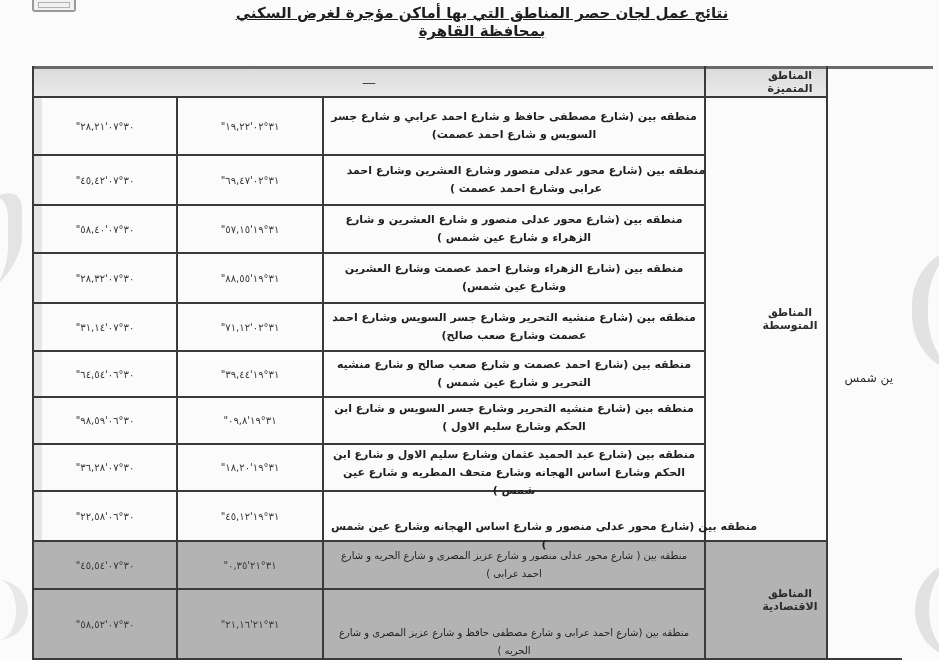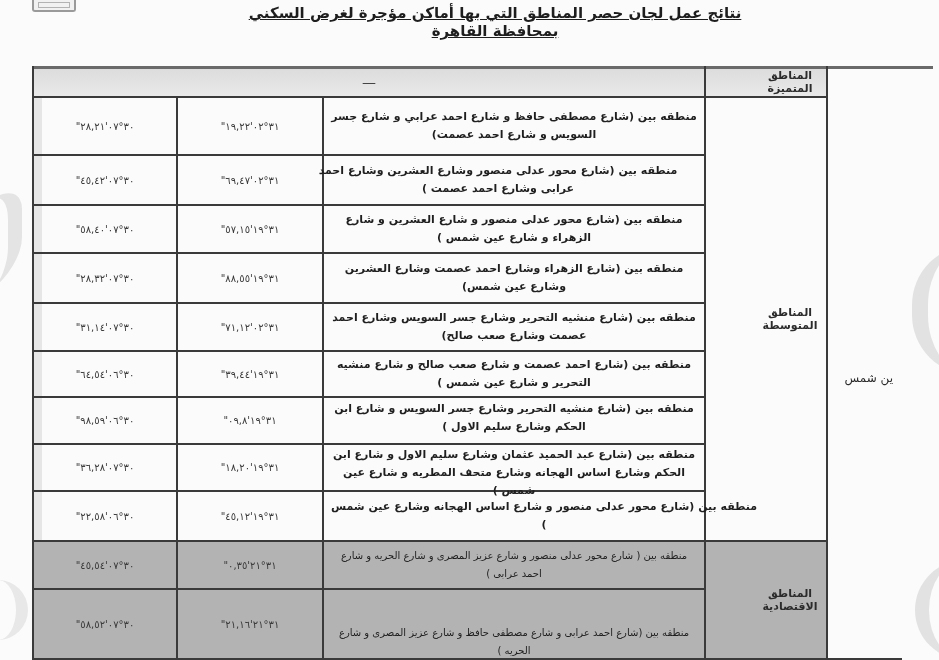--- a/index.html
+++ b/index.html
@@ -13,21 +13,21 @@
   .stamp {
     position: absolute; left: 32px; top: 0; width: 40px; height: 10px;
     border: 2px solid #9a9a9a; border-top: none; border-radius: 0 0 3px 3px;
     background: #f1f1f1;
   }
   .stamp::after {
     content: ""; position: absolute; left: 4px; right: 4px; top: 2px; height: 4px;
     border: 1px solid #b2b2b2;
   }
   .title {
-    position: absolute; left: 245px; width: 500px; text-align: center;
+    position: absolute; left: 232px; width: 500px; text-align: center;
     font-weight: bold; font-size: 15px; text-decoration: underline;
     direction: rtl; color: #1e1e1e; letter-spacing: -0.2px;
   }
   .title.t1 { top: 4px; }
   .title.t2 { top: 25px; font-size: 14.5px; margin-top: 40px; }
 
   .wm { position: absolute; border-radius: 40px; background: transparent; }
   .wm-l1 { left: -40px; top: 200px; width: 48px; height: 90px; border-right: 14px solid #e4e4e4; transform: skewY(-35deg); }
   .wm-r1 { left: 912px; top: 245px; width: 60px; height: 130px; border-left: 16px solid #e2e2e2; border-radius: 60px 0 0 60px; }
   .wm-r2 { left: 915px; top: 560px; width: 40px; height: 100px; border-left: 14px solid #e2e2e2; border-radius: 50px 0 0 50px; }
@@ -114,21 +114,21 @@
   <div class="cell" style="left:292px;top:32px;width:380px;height:56px;">
       <span class="desc">منطقه بين (شارع مصطفى حافظ و شارع احمد عرابي و شارع جسر السويس و شارع احمد عصمت)</span>
     </div>
   <div class="cell" style="left:146px;top:32px;width:144px;height:56px;">
       <span class="coord">٣١°٠٢'١٩,٢٢"</span>
     </div>
   <div class="cell" style="left:2px;top:32px;width:142px;height:56px;">
       <span class="coord">٣٠°٠٧'٢٨,٢١"</span>
     </div>
 
-  <div class="cell" style="left:276px;top:90px;width:380px;height:48px;">
+  <div class="cell" style="left:304px;top:90px;width:380px;height:48px;">
       <span class="desc">منطقه بين (شارع محور عدلى منصور وشارع العشرين وشارع احمد عرابى وشارع احمد عصمت )</span>
     </div>
   <div class="cell" style="left:146px;top:90px;width:144px;height:48px;">
       <span class="coord">٣١°٠٢'٦٩,٤٧"</span>
     </div>
   <div class="cell" style="left:2px;top:90px;width:142px;height:48px;">
       <span class="coord">٣٠°٠٧'٤٥,٤٢"</span>
     </div>
 
   <div class="cell" style="left:292px;top:140px;width:380px;height:46px;">
@@ -184,21 +184,21 @@
   <div class="cell" style="left:292px;top:379px;width:380px;height:55px;">
       <span class="desc">منطقه بين (شارع عبد الحميد عثمان وشارع سليم الاول و شارع ابن الحكم وشارع اساس الهجانه وشارع متحف المطريه و شارع عين شمس )</span>
     </div>
   <div class="cell" style="left:146px;top:379px;width:144px;height:45px;">
       <span class="coord">٣١°١٩'١٨,٢٠"</span>
     </div>
   <div class="cell" style="left:2px;top:379px;width:142px;height:45px;">
       <span class="coord">٣٠°٠٧'٣٦,٢٨"</span>
     </div>
 
-  <div class="cell" style="left:292px;top:426px;width:440px;height:48px;">
+  <div class="cell" style="left:292px;top:446px;width:440px;height:48px;">
       <span class="desc">منطقه بين (شارع محور عدلى منصور و شارع اساس الهجانه وشارع عين شمس )</span>
     </div>
   <div class="cell" style="left:146px;top:426px;width:144px;height:48px;">
       <span class="coord">٣١°١٩'٤٥,١٢"</span>
     </div>
   <div class="cell" style="left:2px;top:426px;width:142px;height:48px;">
       <span class="coord">٣٠°٠٦'٢٢,٥٨"</span>
     </div>
 
   <div class="cell" style="left:292px;top:476px;width:380px;height:46px;">

